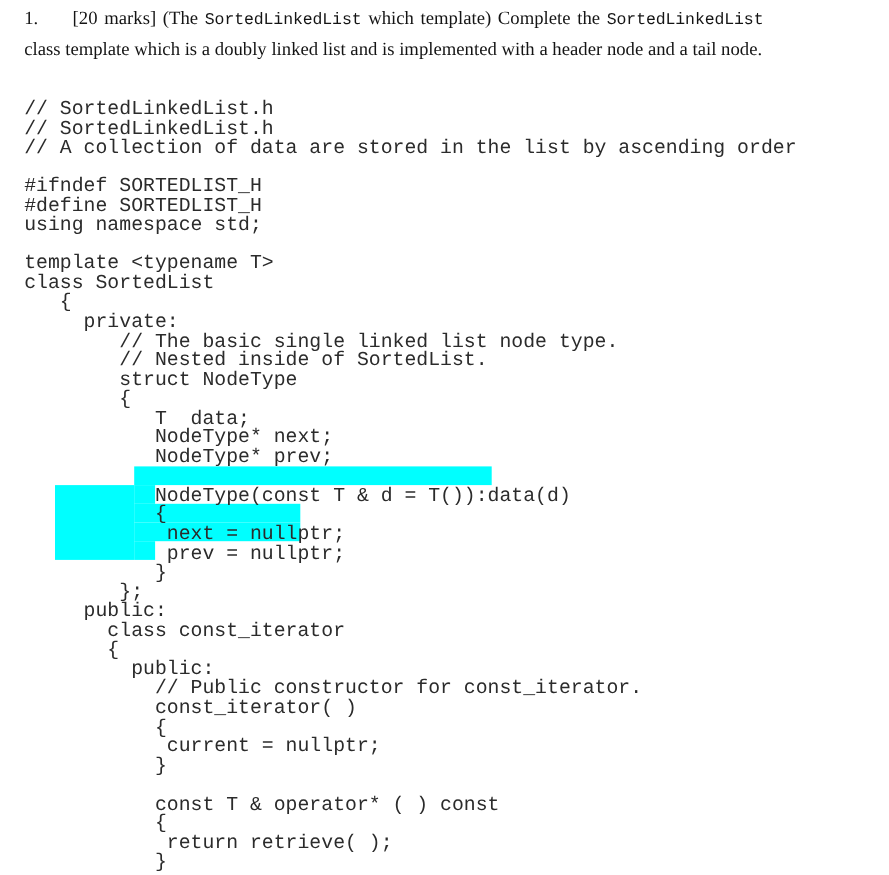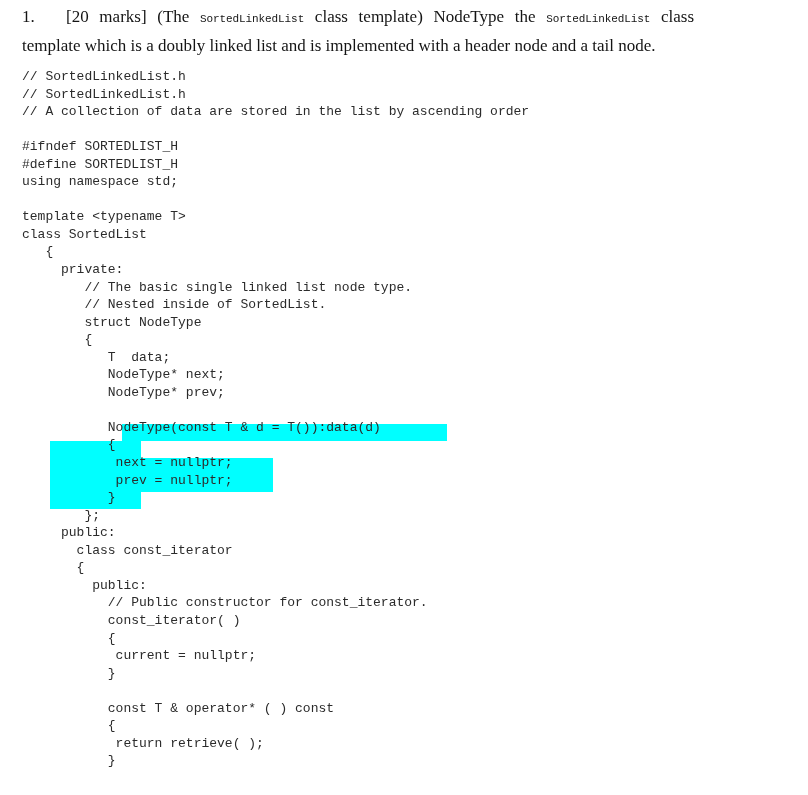--- a/index.html
+++ b/index.html
@@ -39,32 +39,32 @@
     text-align: justify;
     text-justify: inter-word;
     color: #141414;
   }
   .question-para .num {
     display: inline-block;
     min-width: 44px;
   }
   .mono-inline {
     font-family: "Liberation Mono", monospace;
-    font-size: 11px;
+    font-size: 15px;
     letter-spacing: -0.1px;
   }
 
   
   #code-listing {
     position: absolute;
     left: 22px;
-    top: 68px;
+    top: 92px;
     width: 760px;
     font-family: "Liberation Mono", monospace;
-    font-size: 13px;
+    font-size: 18px;
     line-height: 17.55px;
     color: #2b2b2b;
     white-space: pre;
     z-index: 2;
   }
   .code-line {
     height: 17.55px;
     white-space: pre;
     font-family: "Liberation Mono", monospace;
   }
@@ -94,18 +94,18 @@
   <div id="highlight-layer">
       <div class="hl-rect" style="left: 122px; top: 424px; width: 325px; height: 17px; background: rgb(0, 255, 255);"></div>
       <div class="hl-rect" style="left: 50px; top: 441px; width: 72px; height: 68px; background: rgb(0, 255, 255);"></div>
       <div class="hl-rect" style="left: 122px; top: 441px; width: 19px; height: 17px; background: rgb(0, 255, 255);"></div>
       <div class="hl-rect" style="left: 122px; top: 458px; width: 151px; height: 17px; background: rgb(0, 255, 255);"></div>
       <div class="hl-rect" style="left: 122px; top: 475px; width: 151px; height: 17px; background: rgb(0, 255, 255);"></div>
       <div class="hl-rect" style="left: 122px; top: 492px; width: 19px; height: 17px; background: rgb(0, 255, 255);"></div>
     </div>
 
   <div class="question-block">
-    <p class="question-para"><span class="num">1.</span><span>[20 marks]</span> <span>(The</span> <span class="mono-inline">SortedLinkedList</span> <span>class template) NodeType the</span> <span class="mono-inline">SortedLinkedList</span> <span>class template which is a doubly linked list and is implemented with a header node and a tail node.</span></p>
+    <p class="question-para"><span class="num">1.</span><span>[20 marks]</span> <span>(The</span> <span class="mono-inline">SortedLinkedList</span> <span>which template) Complete the</span> <span class="mono-inline">SortedLinkedList</span> <span>class template which is a doubly linked list and is implemented with a header node and a tail node.</span></p>
   </div>
 
   <div id="code-listing"><div class="code-line">// SortedLinkedList.h</div><div class="code-line">// SortedLinkedList.h</div><div class="code-line">// A collection of data are stored in the list by ascending order</div><div class="code-line blank">&nbsp;</div><div class="code-line">#ifndef SORTEDLIST_H</div><div class="code-line">#define SORTEDLIST_H</div><div class="code-line">using namespace std;</div><div class="code-line blank">&nbsp;</div><div class="code-line">template &lt;typename T&gt;</div><div class="code-line">class SortedList</div><div class="code-line">   {</div><div class="code-line">     private:</div><div class="code-line">        // The basic single linked list node type.</div><div class="code-line">        // Nested inside of SortedList.</div><div class="code-line">        struct NodeType</div><div class="code-line">        {</div><div class="code-line">           T  data;</div><div class="code-line">           NodeType* next;</div><div class="code-line">           NodeType* prev;</div><div class="code-line blank">&nbsp;</div><div class="code-line">           NodeType(const T &amp; d = T()):data(d)</div><div class="code-line">           {</div><div class="code-line">            next = nullptr;</div><div class="code-line">            prev = nullptr;</div><div class="code-line">           }</div><div class="code-line">        };</div><div class="code-line">     public:</div><div class="code-line">       class const_iterator</div><div class="code-line">       {</div><div class="code-line">         public:</div><div class="code-line">           // Public constructor for const_iterator.</div><div class="code-line">           const_iterator( )</div><div class="code-line">           {</div><div class="code-line">            current = nullptr;</div><div class="code-line">           }</div><div class="code-line blank">&nbsp;</div><div class="code-line">           const T &amp; operator* ( ) const</div><div class="code-line">           {</div><div class="code-line">            return retrieve( );</div><div class="code-line">           }</div></div>
 
 </div>
 
 </body></html>

